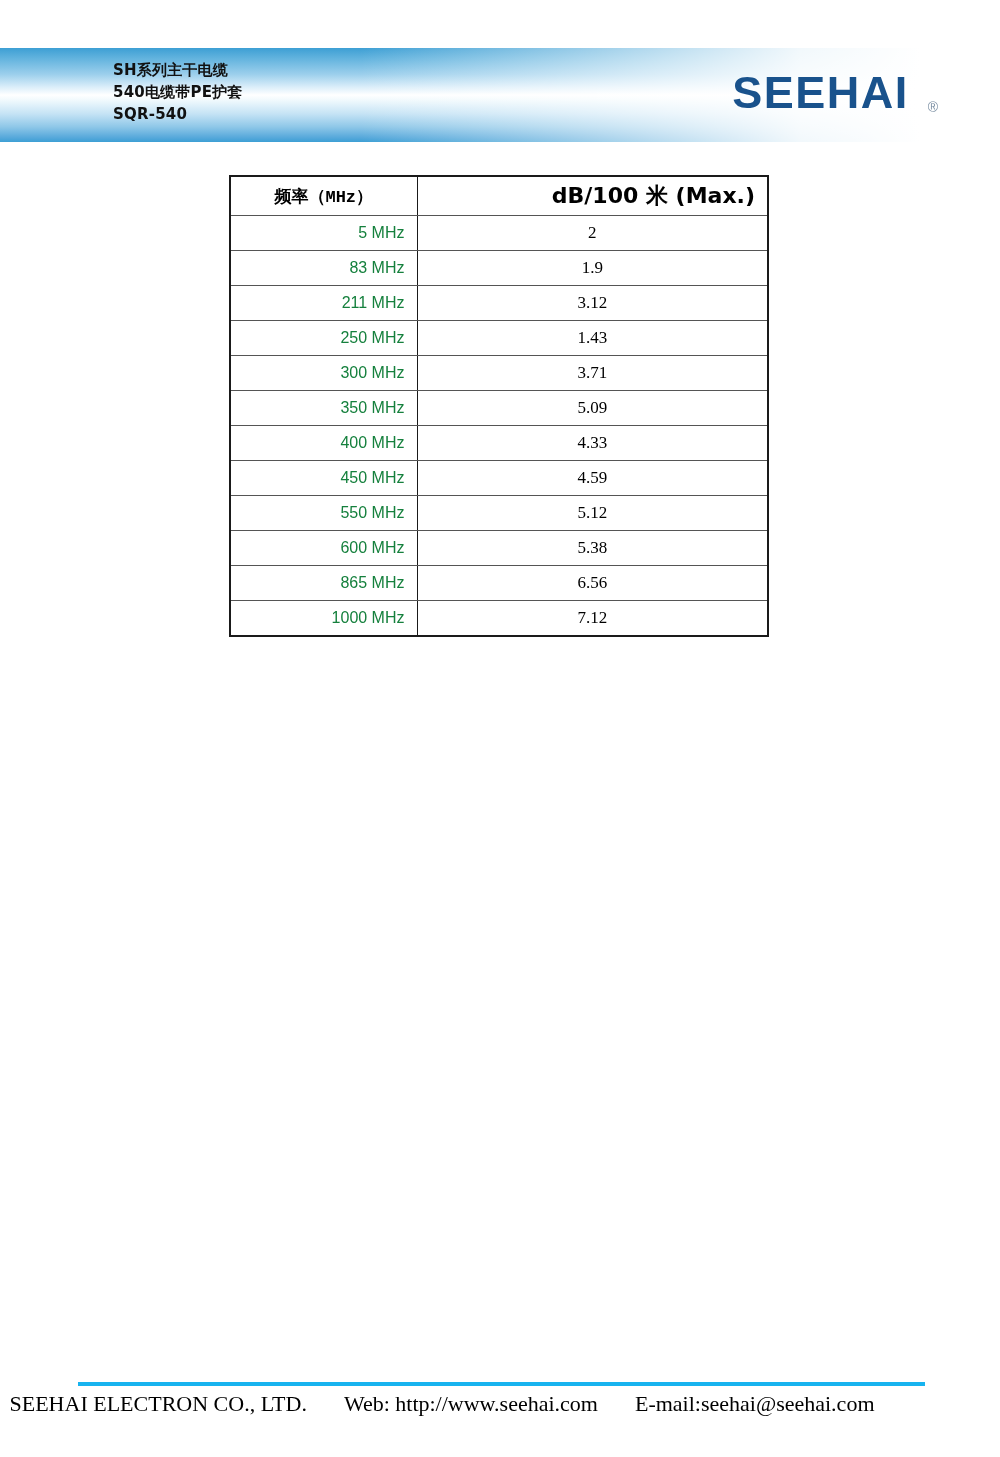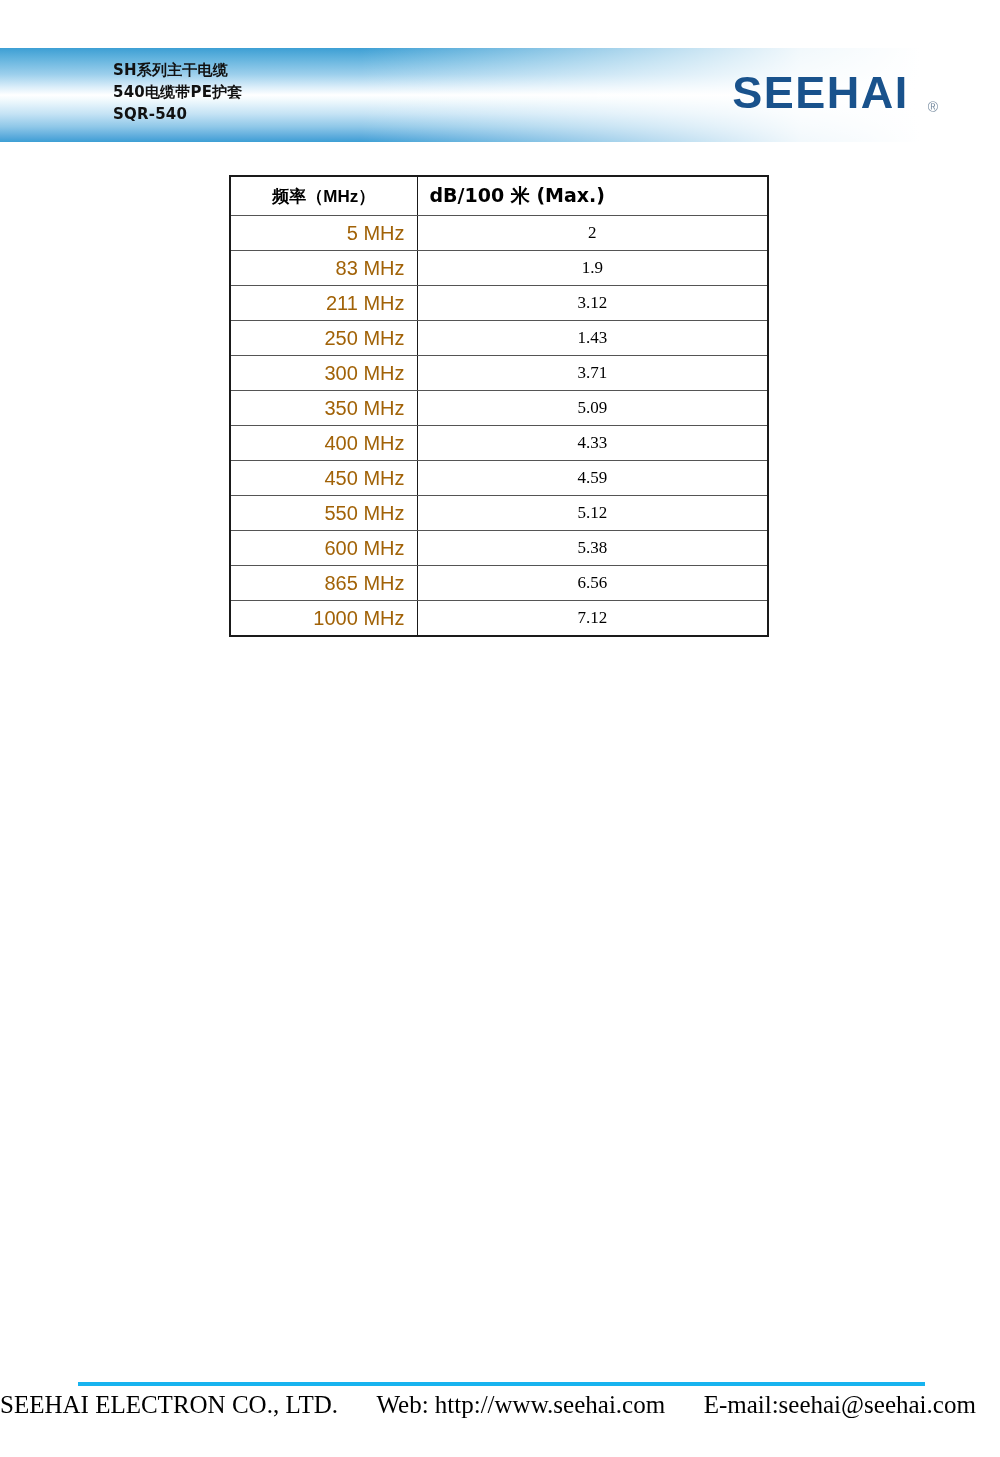--- a/index.html
+++ b/index.html
@@ -109,37 +109,37 @@
     padding: 0 12px;
     vertical-align: middle;
   }
   table.spec-table thead th {
     border-top: none;
     border-bottom: 1.5px solid #555555;
     height: 38px;
   }
   th.head-freq {
     text-align: center;
-    font-family: Liberation Sans, sans-serif;
+    font-family: Liberation Mono, monospace;
     font-size: 17px;
     font-weight: bold;
     color: #000;
   }
   th.head-db {
-    text-align: left;
+    text-align: right;
     font-family: "DejaVu Sans", "Liberation Sans", sans-serif;
-    font-size: 19px;
+    font-size: 22px;
     font-weight: bold;
     color: #000;
   }
   td.cell-freq {
     text-align: right;
     font-family: "Liberation Sans", sans-serif;
-    font-size: 20px;
-    color: #a16207;
+    font-size: 16px;
+    color: #15803d;
     padding-right: 16px;
   }
   td.cell-db {
     text-align: center;
     font-family: "Liberation Serif", serif;
     font-size: 17px;
     color: #000;
   }
 
   
@@ -151,21 +151,21 @@
     height: 4px;
     background: #17b3ef;
   }
   .footer-text {
     position: absolute;
     left: 0;
     top: 1391px;
     width: 884px;
     text-align: center;
     font-family: "Liberation Serif", serif;
-    font-size: 25px;
+    font-size: 22px;
     color: #000;
     white-space: nowrap;
   }
   .footer-seg { display: inline-block; }
   .footer-gap { display: inline-block; width: 26px; }
 </style>
 </head>
 <body>
 
 <div class="header-banner"></div>

